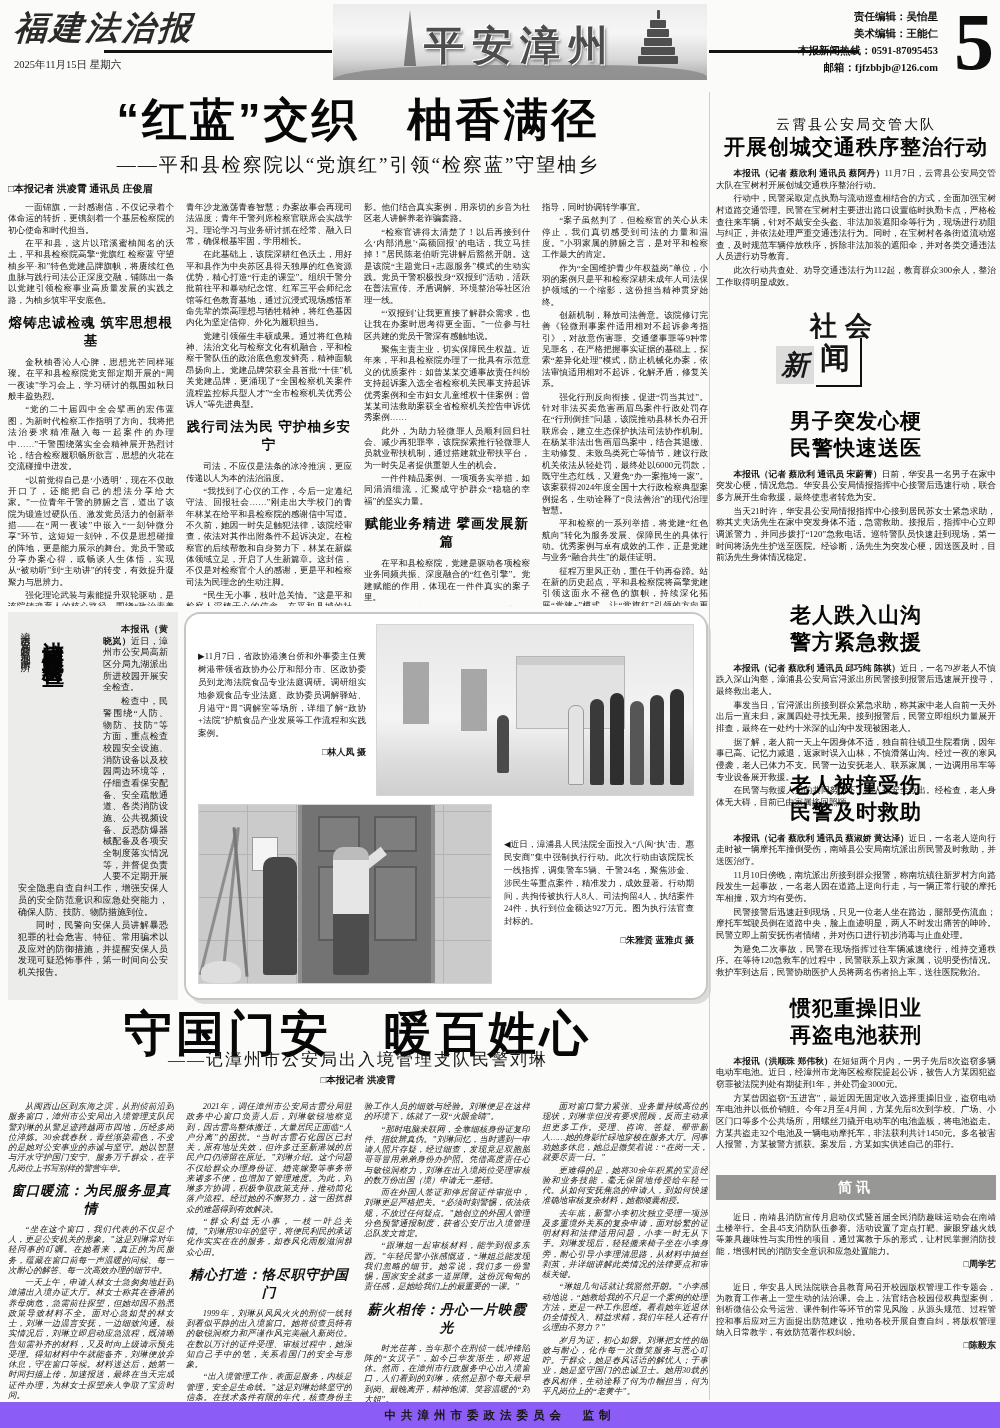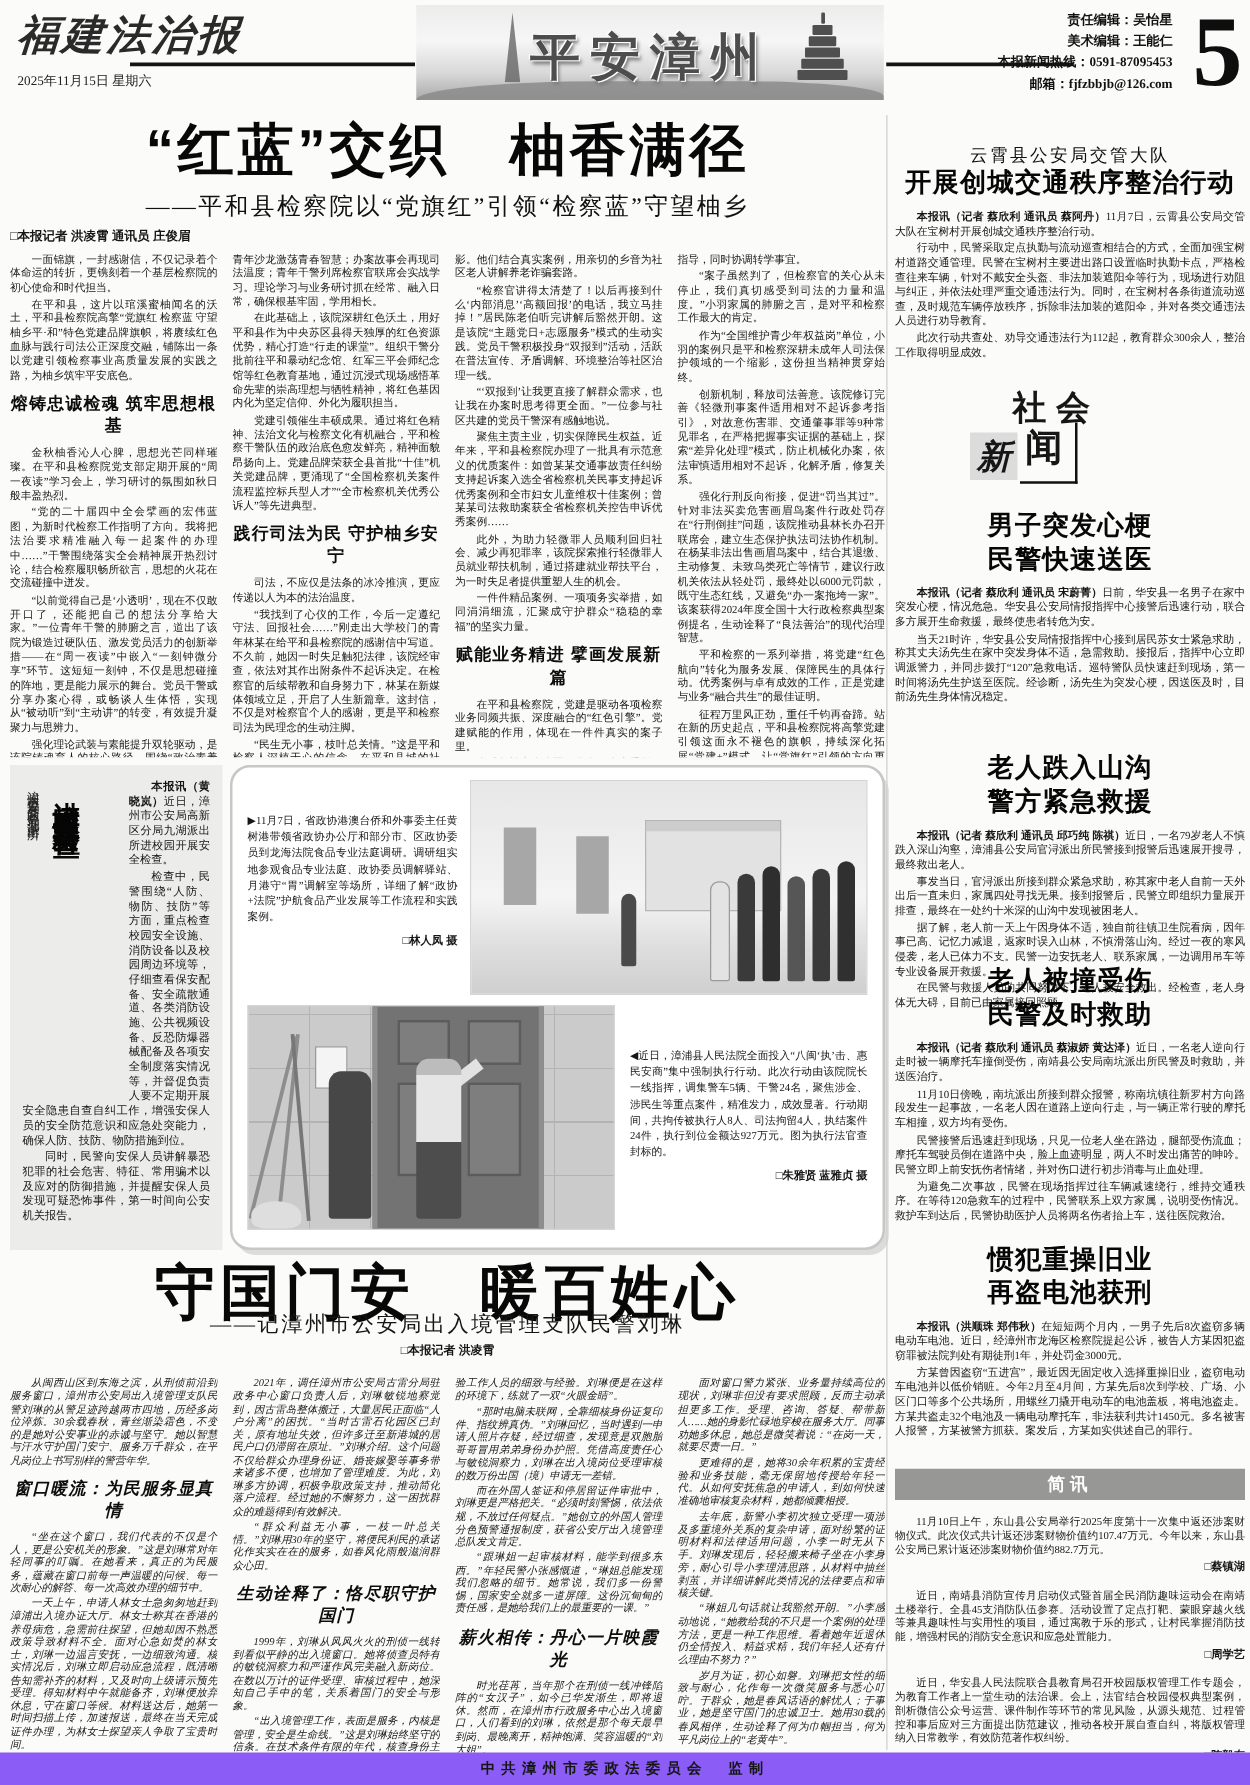--- a/index.html
+++ b/index.html
@@ -289,21 +289,21 @@
   <div class="cols2 cols" style="top:102px;height:304px;font-style:italic;">
     <div class="col">
         <div class="para">从闽西山区到东海之滨，从刑侦前沿到服务窗口，漳州市公安局出入境管理支队民警刘琳的从警足迹跨越两市四地，历经多岗位淬炼。30余载春秋，青丝渐染霜色，不变的是她对公安事业的赤诚与坚守。她以智慧与汗水守护国门安宁、服务万千群众，在平凡岗位上书写别样的警营年华。</div>
         <div class="col-head">窗口暖流：为民服务显真情</div>
         <div class="para">“坐在这个窗口，我们代表的不仅是个人，更是公安机关的形象。”这是刘琳常对年轻同事的叮嘱。在她看来，真正的为民服务，蕴藏在窗口前每一声温暖的问候、每一次耐心的解答、每一次高效办理的细节中。</div>
         <div class="para">一天上午，申请人林女士急匆匆地赶到漳浦出入境办证大厅。林女士称其在香港的养母病危，急需前往探望，但她却因不熟悉政策导致材料不全。面对心急如焚的林女士，刘琳一边温言安抚，一边细致沟通。核实情况后，刘琳立即启动应急流程，既清晰告知需补齐的材料，又及时向上级请示预先受理。得知材料中午就能备齐，刘琳便放弃休息，守在窗口等候。材料送达后，她第一时间扫描上传，加速报送，最终在当天完成证件办理，为林女士探望亲人争取了宝贵时间。</div>
       </div>
     <div class="col">
         <div class="para">2021年，调任漳州市公安局古雷分局驻政务中心窗口负责人后，刘琳敏锐地察觉到，因古雷岛整体搬迁，大量居民正面临“人户分离”的困扰。“当时古雷石化园区已封关，原有地址失效，但许多迁至新港城的居民户口仍滞留在原址。”刘琳介绍。这个问题不仅给群众办理身份证、婚丧嫁娶等事务带来诸多不便，也增加了管理难度。为此，刘琳多方协调，积极争取政策支持，推动简化落户流程。经过她的不懈努力，这一困扰群众的难题得到有效解决。</div>
         <div class="para">“群众利益无小事，一枝一叶总关情。”刘琳用30年的坚守，将便民利民的承诺化作实实在在的服务，如春风化雨般滋润群众心田。</div>
-        <div class="col-head">生动诠释了：恪尽职守护国门</div>
+        <div class="col-head">精心打造：恪尽职守护国门</div>
         <div class="para">1999年，刘琳从风风火火的刑侦一线转到看似平静的出入境窗口。她将侦查员特有的敏锐洞察力和严谨作风完美融入新岗位。在数以万计的证件受理、审核过程中，她深知自己手中的笔，关系着国门的安全与形象。</div>
         <div class="para">“出入境管理工作，表面是服务，内核是管理，安全是生命线。”这是刘琳始终坚守的信条。在技术条件有限的年代，核查身份主要依靠肉眼识别和材料比对，极其考</div>
       </div>
     <div class="col">
         <div class="para cont">验工作人员的细致与经验。刘琳便是在这样的环境下，练就了一双“火眼金睛”。</div>
         <div class="para">“那时电脑未联网，全靠细核身份证复印件、指纹辨真伪。”刘琳回忆，当时遇到一申请人照片存疑，经过细查，发现竟是双胞胎哥哥冒用弟弟身份办护照。凭借高度责任心与敏锐洞察力，刘琳在出入境岗位受理审核的数万份出国（境）申请无一差错。</div>
         <div class="para">而在外国人签证和停居留证件审批中，刘琳更是严格把关。“必须时刻警惕，依法依规，不放过任何疑点。”她创立的外国人管理分色预警通报制度，获省公安厅出入境管理总队发文肯定。</div>
         <div class="para">“跟琳姐一起审核材料，能学到很多东西。”年轻民警小张感慨道，“琳姐总能发现我们忽略的细节。她常说，我们多一份警惕，国家安全就多一道屏障。这份沉甸甸的责任感，是她给我们上的最重要的一课。”</div>
         <div class="col-head">薪火相传：丹心一片映霞光</div>
         <div class="para">时光荏苒，当年那个在刑侦一线冲锋陷阵的“女汉子”，如今已华发渐生，即将退休。然而，在漳州市行政服务中心出入境窗口，人们看到的刘琳，依然是那个每天最早到岗、最晚离开，精神饱满、笑容温暖的“刘大姐”。</div>
@@ -386,24 +386,20 @@
       <div>
           <div class="para">方某曾因盗窃“五进宫”，最近因无固定收入选择重操旧业，盗窃电动车电池并以低价销赃。今年2月至4月间，方某先后8次到学校、广场、小区门口等多个公共场所，用螺丝刀撬开电动车的电池盖板，将电池盗走。方某共盗走32个电池及一辆电动摩托车，非法获利共计1450元。多名被害人报警，方某被警方抓获。案发后，方某如实供述自己的罪行。</div>
         </div>
     </div>
   </div>
 
   <div class="briefs-banner" style="top:1085px;">简讯</div>
 
   <div class="briefs" style="top:1122px;">
     <div class="brief">
-      <span class="brief-text">11月10日上午，东山县公安局举行2025年度第十一次集中返还涉案财物仪式。此次仪式共计返还涉案财物价值约107.47万元。今年以来，东山县公安局已累计返还涉案财物价值约882.7万元。</span>
-      <span class="brief-author">□蔡镇湖</span>
-    </div>
-    <div class="brief">
       <span class="brief-text">近日，南靖县消防宣传月启动仪式暨首届全民消防趣味运动会在南靖土楼举行。全县45支消防队伍参赛。活动设置了定点打靶、蒙眼穿越火线等兼具趣味性与实用性的项目，通过寓教于乐的形式，让村民掌握消防技能，增强村民的消防安全意识和应急处置能力。</span>
       <span class="brief-author">□周学艺</span>
     </div>
     <div class="brief">
       <span class="brief-text">近日，华安县人民法院联合县教育局召开校园版权管理工作专题会，为教育工作者上一堂生动的法治课。会上，法官结合校园侵权典型案例，剖析微信公众号运营、课件制作等环节的常见风险，从源头规范、过程管控和事后应对三方面提出防范建议，推动各校开展自查自纠，将版权管理纳入日常教学，有效防范著作权纠纷。</span>
       <span class="brief-author">□陈毅东</span>
     </div>
   </div>
 </div>
 

